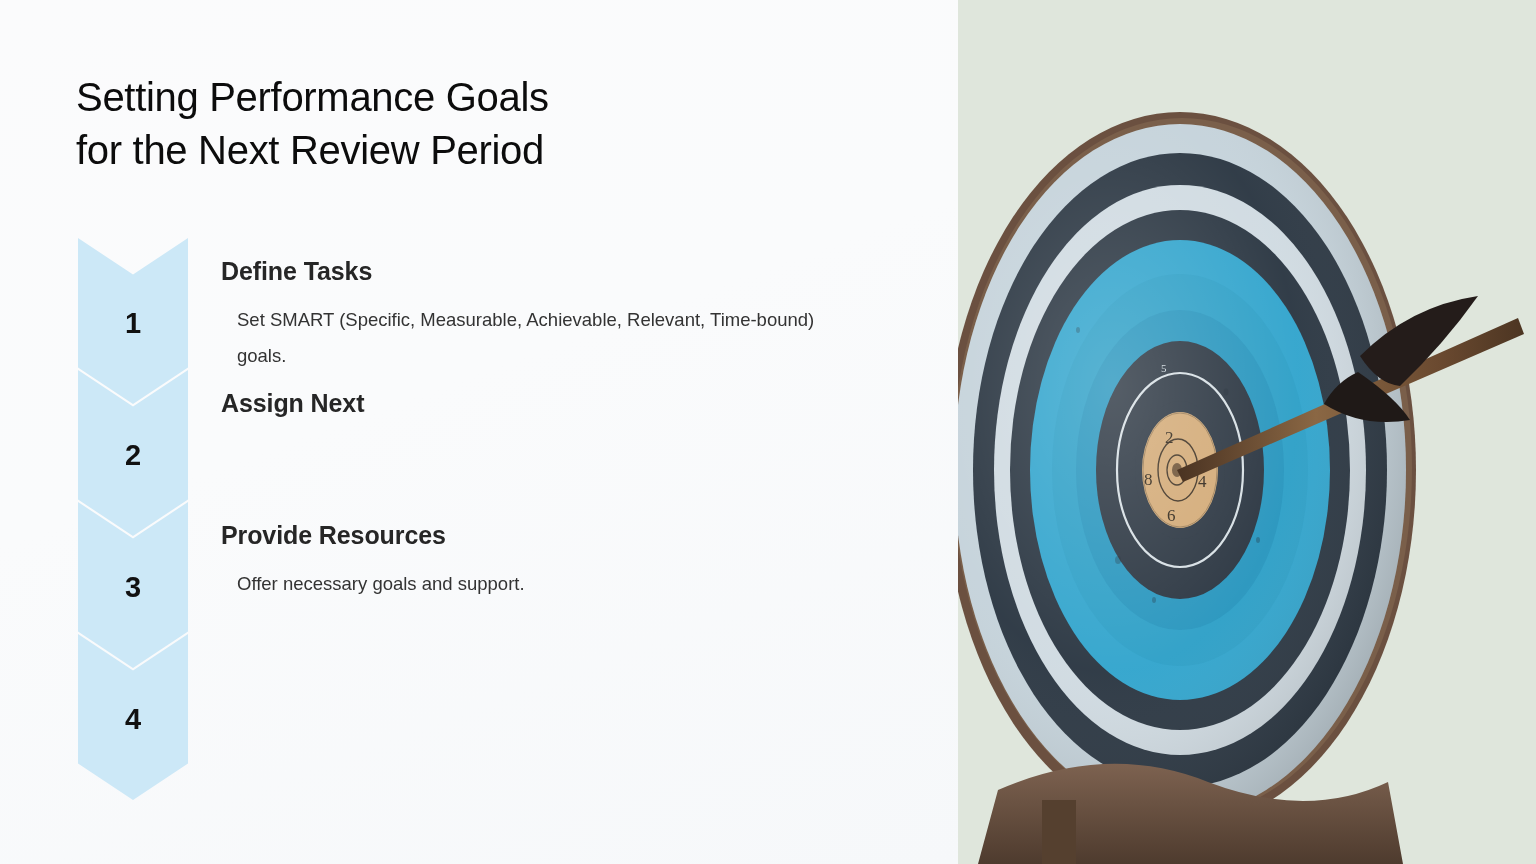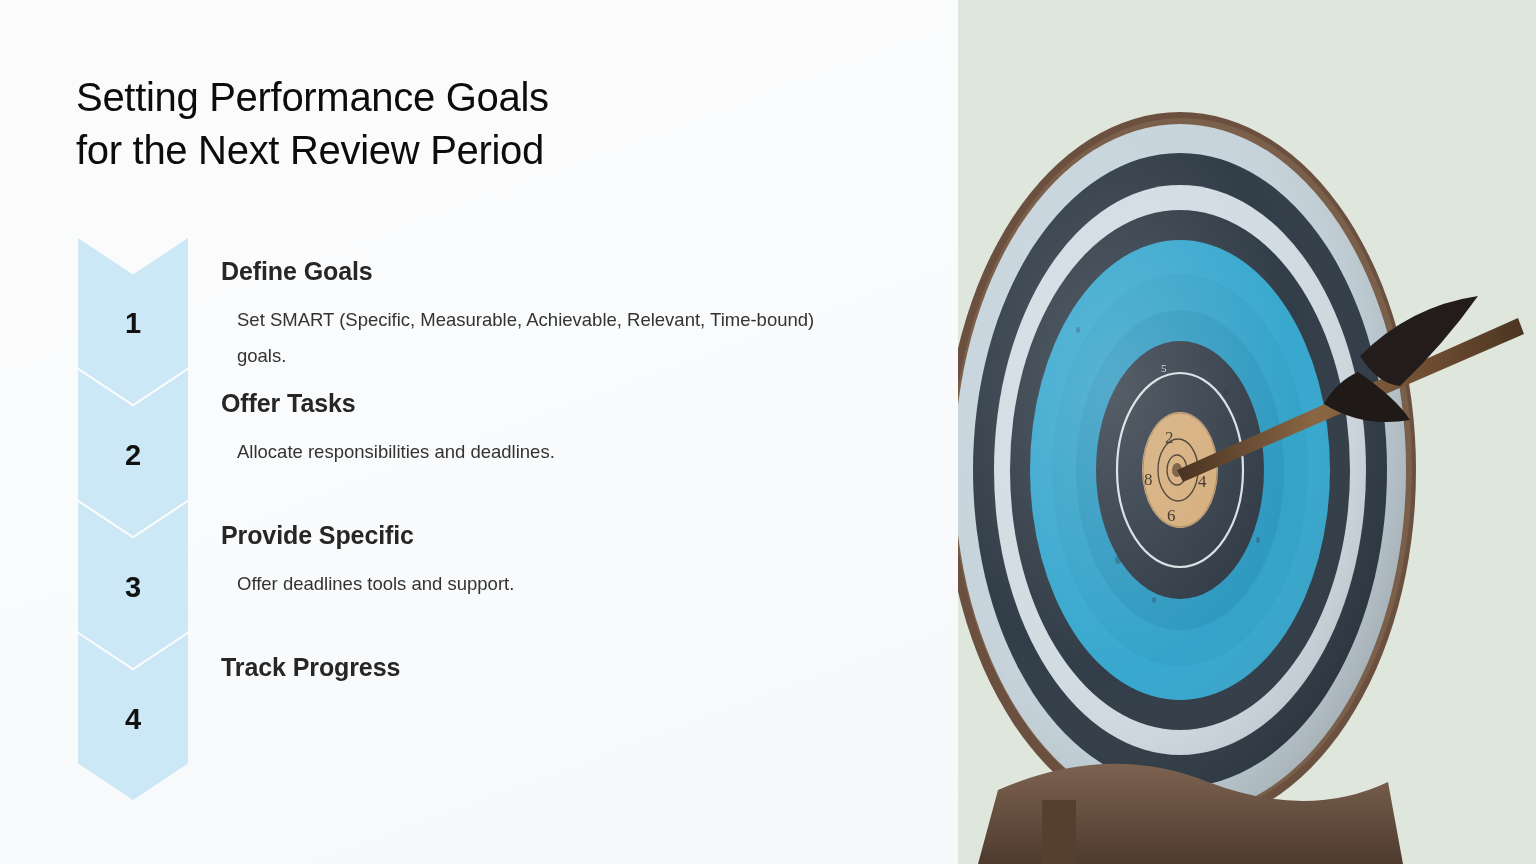--- a/index.html
+++ b/index.html
@@ -134,51 +134,49 @@
     <div class="slide-title">Setting Performance Goals
 for the Next Review Period</div>
 
     <div class="steps">
 
       <div class="step-row">
         <div class="chevron">
           <span class="chevron-number">1</span>
         </div>
         <div class="step-text">
-          <p class="step-heading">Define Goals</p>
+          <p class="step-heading">Define Tasks</p>
           <p class="step-desc">Set SMART (Specific, Measurable, Achievable, Relevant, Time-bound) goals.</p>
         </div>
       </div>
 
       <div class="step-row">
         <div class="chevron">
           <span class="chevron-number">2</span>
         </div>
         <div class="step-text">
-          <p class="step-heading">Offer Tasks</p>
-          <p class="step-desc">Allocate responsibilities and deadlines.</p>
+          <p class="step-heading">Assign Next</p>
         </div>
       </div>
 
       <div class="step-row">
         <div class="chevron">
           <span class="chevron-number">3</span>
         </div>
         <div class="step-text">
-          <p class="step-heading">Provide Specific</p>
-          <p class="step-desc">Offer deadlines tools and support.</p>
+          <p class="step-heading">Provide Resources</p>
+          <p class="step-desc">Offer necessary goals and support.</p>
         </div>
       </div>
 
       <div class="step-row">
         <div class="chevron">
           <span class="chevron-number">4</span>
         </div>
         <div class="step-text">
-          <p class="step-heading">Track Progress</p>
         </div>
       </div>
 
     </div>
   </div>
 
   <div class="photo-panel">
     <svg class="photo-svg" viewBox="0 0 578 864" preserveAspectRatio="none">
       <defs>
         <radialGradient id="shadeRing" cx="35%" cy="38%" r="75%">

